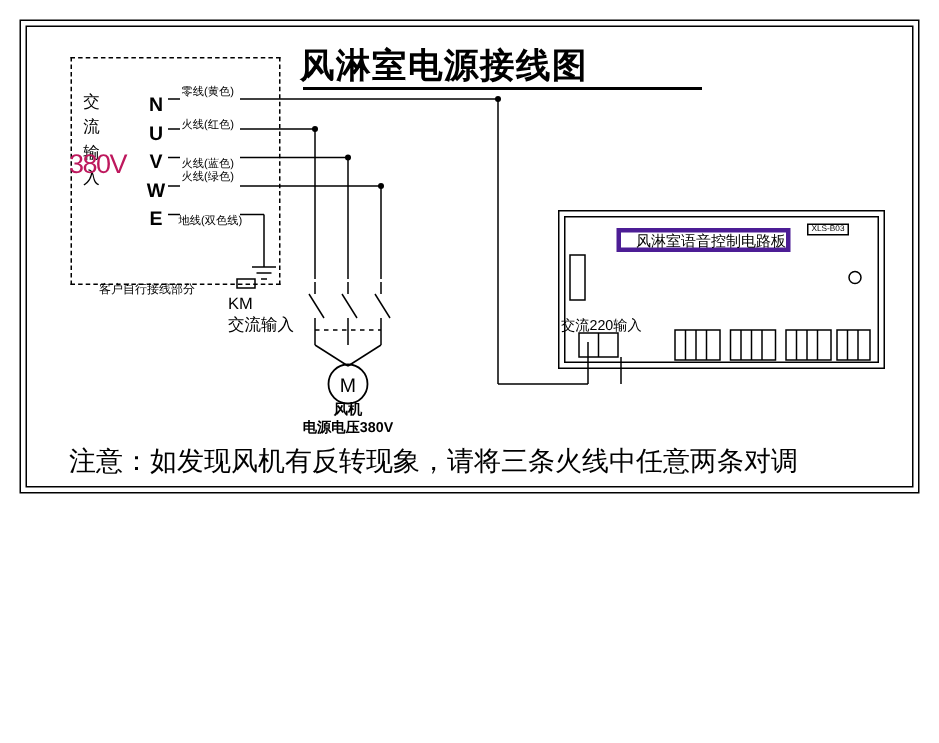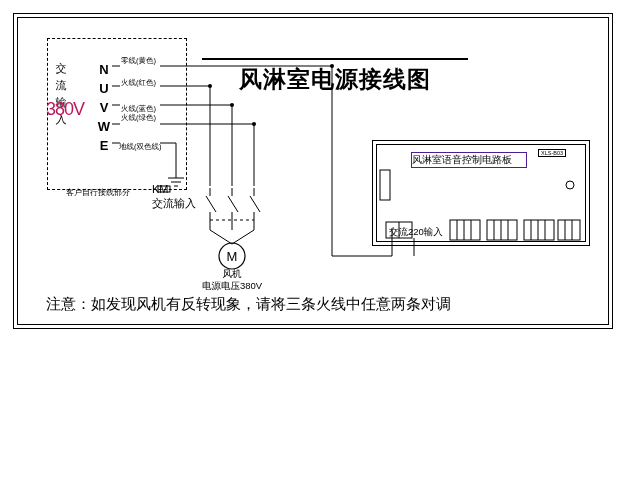--- a/index.html
+++ b/index.html
@@ -2,42 +2,42 @@
 <html><head>
 <meta charset="utf-8">
 <style>
   html,body{margin:0;padding:0;background:#ffffff;}
   body{width:626px;height:495px;font-family:"Liberation Sans","DejaVu Sans",sans-serif;}
   #stage{position:relative;width:626px;height:495px;overflow:hidden;background:#fff;}
 
   .frame{position:absolute;left:13px;top:13px;width:600px;height:316px;border:1px solid #000;box-sizing:border-box;}
   .frame-inner{position:absolute;left:17px;top:17px;width:592px;height:308px;border:1px solid #000;box-sizing:border-box;}
 
-  .title{position:absolute;left:200px;top:28px;width:270px;text-align:center;font-size:23px;font-weight:bold;color:#000;letter-spacing:1px;margin-top:36px;}
+  .title{position:absolute;left:200px;top:28px;width:270px;font-size:23px;font-weight:bold;color:#000;letter-spacing:1px;}
   .title-underline{position:absolute;left:202px;top:58px;width:266px;height:2px;background:#000;}
 
   
   .supply-box{position:absolute;left:47px;top:38px;width:140px;height:152px;border:1px dashed #000;box-sizing:border-box;}
   .supply-label{position:absolute;left:52px;top:60px;width:18px;font-size:11px;line-height:17px;color:#000;text-align:center;}
   .volt{position:absolute;left:46px;top:99px;width:34px;font-size:18px;color:#be185d;text-align:left;letter-spacing:-1px;}
   .nuvwe{position:absolute;left:96px;top:60px;width:16px;font-size:13px;font-weight:bold;line-height:19px;color:#000;text-align:center;}
   .wirelabel{position:absolute;font-size:7.5px;color:#000;white-space:nowrap;text-align:right;}
   .customer-note{position:absolute;left:66px;top:187px;font-size:8px;color:#000;white-space:nowrap;}
 
-  .km-text{position:absolute;left:152px;top:182px;width:60px;font-size:11px;line-height:14px;color:#000;}
-  .fan-text{position:absolute;left:196px;top:268px;width:72px;font-size:9.5px;line-height:12px;color:#000;text-align:center;}
+  .km-text{position:absolute;left:152px;top:196px;width:60px;font-size:11px;line-height:14px;color:#000;}
+  .fan-text{position:absolute;left:196px;top:268px;width:72px;font-size:9.5px;line-height:12px;color:#000;text-align:center;font-weight:bold;}
 
   
   .panel{position:absolute;left:372px;top:140px;width:218px;height:106px;border:1px solid #000;box-sizing:border-box;}
   .panel-inner{position:absolute;left:376px;top:144px;width:210px;height:98px;border:1px solid #000;box-sizing:border-box;}
-  .panel-title{position:absolute;left:411px;top:152px;width:116px;height:16px;border:1px solid #4c1d95;box-sizing:border-box;font-size:10px;line-height:14px;text-align:left;color:#000;}
+  .panel-title{position:absolute;left:411px;top:152px;width:116px;height:16px;border:3px solid #4c1d95;box-sizing:border-box;font-size:10px;line-height:14px;text-align:right;color:#000;}
   .panel-code{position:absolute;left:538px;top:149px;font-size:5.5px;color:#000;border:1px solid #000;padding:0 2px;}
-  .panel-220{position:absolute;left:374px;top:226px;font-size:9.5px;color:#000;white-space:nowrap;padding-left:15px;}
+  .panel-220{position:absolute;left:374px;top:211px;font-size:9.5px;color:#000;white-space:nowrap;}
 
-  .note{position:absolute;left:46px;top:295px;width:545px;font-size:15px;color:#000;white-space:nowrap;}
+  .note{position:absolute;left:46px;top:295px;width:545px;font-size:18px;color:#000;white-space:nowrap;}
 
   svg.overlay{position:absolute;left:0;top:0;width:626px;height:495px;pointer-events:none;}
 </style>
 </head>
 <body>
 
 <div id="stage">
 
   <div class="frame"></div>
   <div class="frame-inner"></div>

